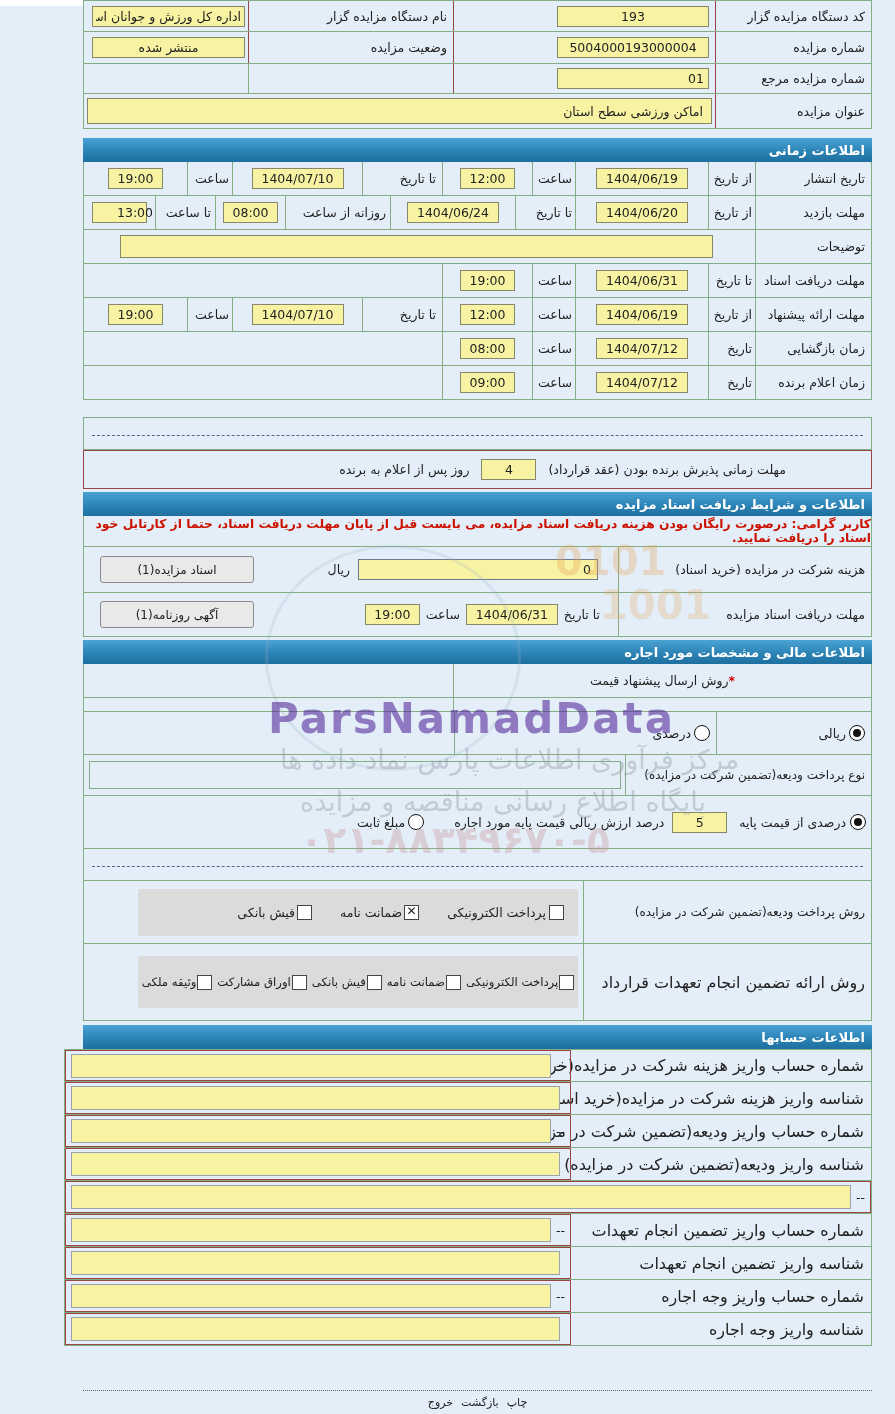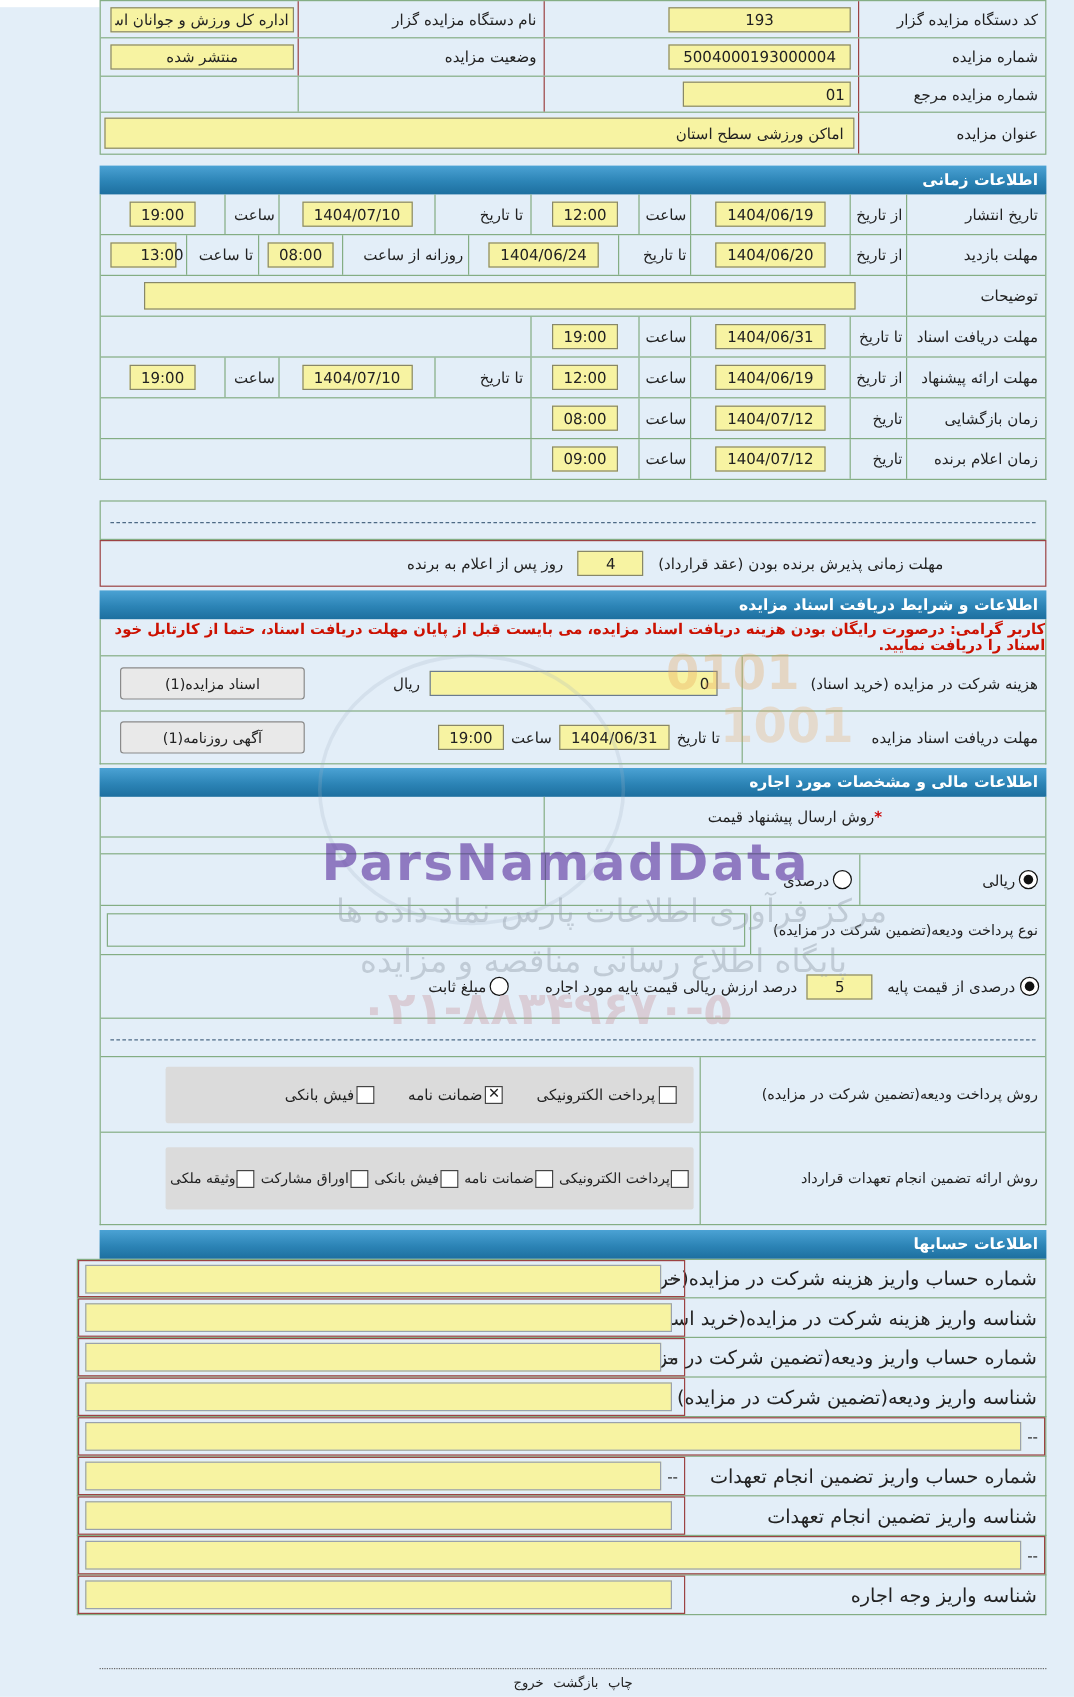--- a/index.html
+++ b/index.html
@@ -67,21 +67,21 @@
           <div class="ybox" style="width:152px;">5004000193000004</div>
         </div>
         <div class="c" style="width:205px;">وضعیت مزایده</div>
         <div class="c redsep" style="flex:1;padding:0 3px;">
           <div class="ybox" style="width:153px;direction:rtl;">منتشر شده</div>
         </div>
       </div>
       <div class="r" style="height:29px;">
         <div class="c" style="width:155px;">شماره مزایده مرجع</div>
         <div class="c rs" style="width:262px;">
-          <div class="ybox" style="width:140px;justify-content:flex-end;padding:0 4px;">01</div>
+          <div class="ybox" style="width:152px;justify-content:flex-end;padding:0 4px;">01</div>
         </div>
         <div class="c" style="width:205px;"></div>
         <div class="c" style="flex:1;"></div>
       </div>
       <div class="r" style="height:34px;">
         <div class="c" style="width:155px;">عنوان مزایده</div>
         <div class="c rs" style="flex:1;padding:0 3px;">
           <div class="ybox" style="flex:1;height:26px;direction:rtl;justify-content:flex-start;padding:0 8px;">اماکن ورزشی سطح استان</div>
         </div>
       </div>
@@ -279,21 +279,21 @@
               <span>ضمانت نامه</span>
             </span>
             <span style="display:flex;align-items:center;gap:2px;">
               <span class="cb"></span>
               <span>فیش بانکی</span>
             </span>
           </div>
         </div>
       </div>
       <div class="r" style="height:76px;">
-        <div class="c" style="width:287px;font-size:12px;">روش ارائه تضمین انجام تعهدات قرارداد</div>
+        <div class="c" style="width:287px;font-size:16px;">روش ارائه تضمین انجام تعهدات قرارداد</div>
         <div class="c" style="flex:1;padding:0 5px;">
           <div class="graypanel" style="width:440px;height:52px;gap:5px;justify-content:center;font-size:11.7px;">
             <span style="display:flex;align-items:center;gap:1px;">
               <span class="cb"></span>
               <span>پرداخت الکترونیکی</span>
             </span>
             <span style="display:flex;align-items:center;gap:1px;">
               <span class="cb"></span>
               <span>ضمانت نامه</span>
             </span>
@@ -358,20 +358,21 @@
         </div>
       </div>
       <div class="acc-row">
         <div class="acc-label">شناسه واریز تضمین انجام تعهدات</div>
         <div class="acc-val">
           <span></span>
           <div class="ybox big"></div>
         </div>
       </div>
       <div class="acc-row">
+        <div class="acc-label">شماره حساب واریز وجه اجاره</div>
         <div class="acc-val">
           <span>--</span>
           <div class="ybox big"></div>
         </div>
       </div>
       <div class="acc-row">
         <div class="acc-label">شناسه واریز وجه اجاره</div>
         <div class="acc-val">
           <span></span>
           <div class="ybox big"></div>

